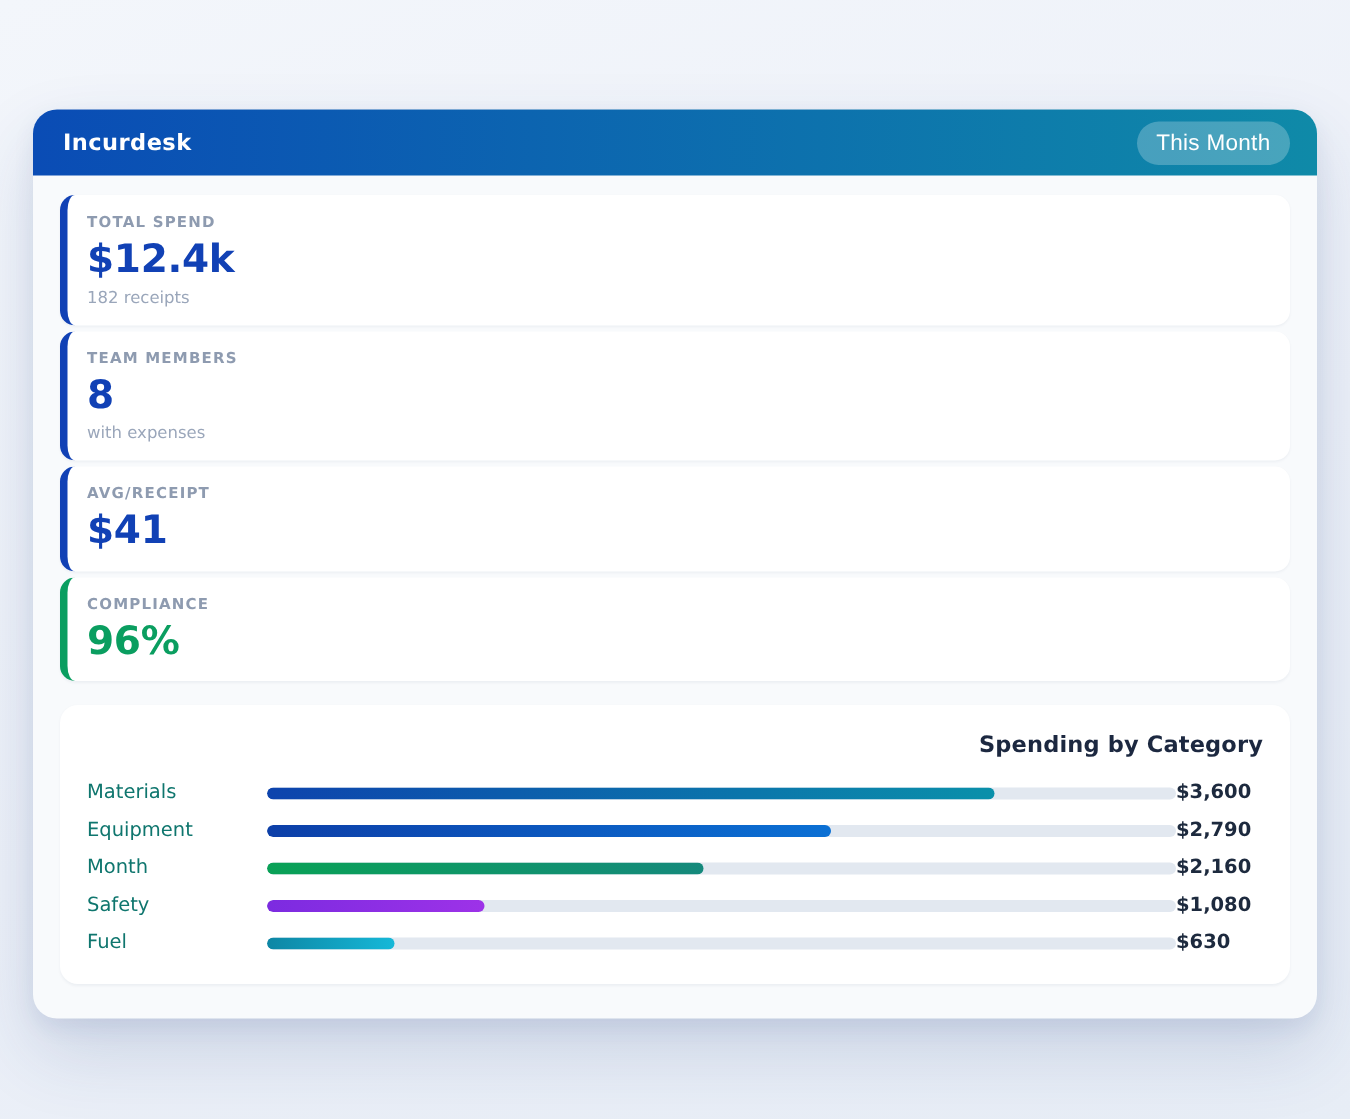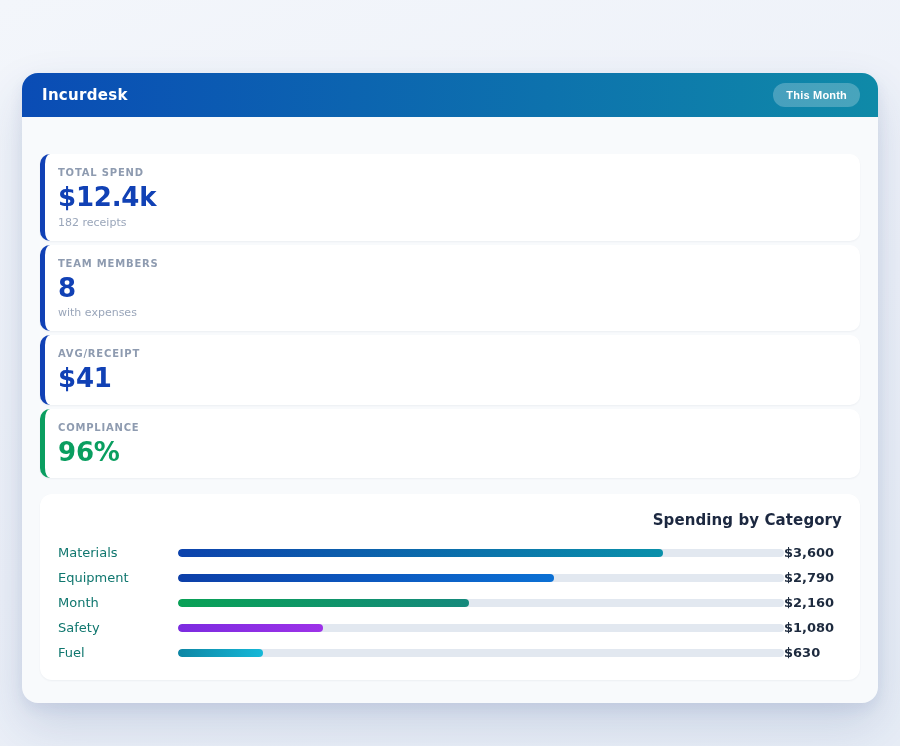--- a/index.html
+++ b/index.html
@@ -22,25 +22,25 @@
     border-radius: 16px 16px 0 0;
     background: linear-gradient(90deg, var(--hdr-from, #0a4cb5), var(--hdr-to, #0f8aa8));
     display: flex; align-items: center; justify-content: space-between;
     padding: 0 18px 0 20px;
   }
   .header-title {
     color: #ffffff; font-size: 15px; font-weight: 700; letter-spacing: 0.3px;
   }
   .badge {
     background: rgba(255, 255, 255, 0.24);
-    color: #ffffff; font-size: 11px; font-weight: 700;
+    color: #ffffff; font-size: 15px; font-weight: 400;
     padding: 6px 13px; border-radius: 999px; letter-spacing: 0.2px;
     border: none; cursor: default;
   }
-  .body { padding: 37px 18px 23px 18px; }
+  .body { padding: 13px 18px 23px 18px; }
   .stat-card {
     background: #ffffff;
     border-left: 5px solid var(--accent, #1141b5);
     border-radius: 10px;
     padding: 13px 18px 12px 13px;
     margin-bottom: 4px;
     box-shadow: 0 1px 2px rgba(25, 40, 80, 0.05);
   }
   .stat-label {
     font-size: 10px; font-weight: 700; color: #8e9bb0;

